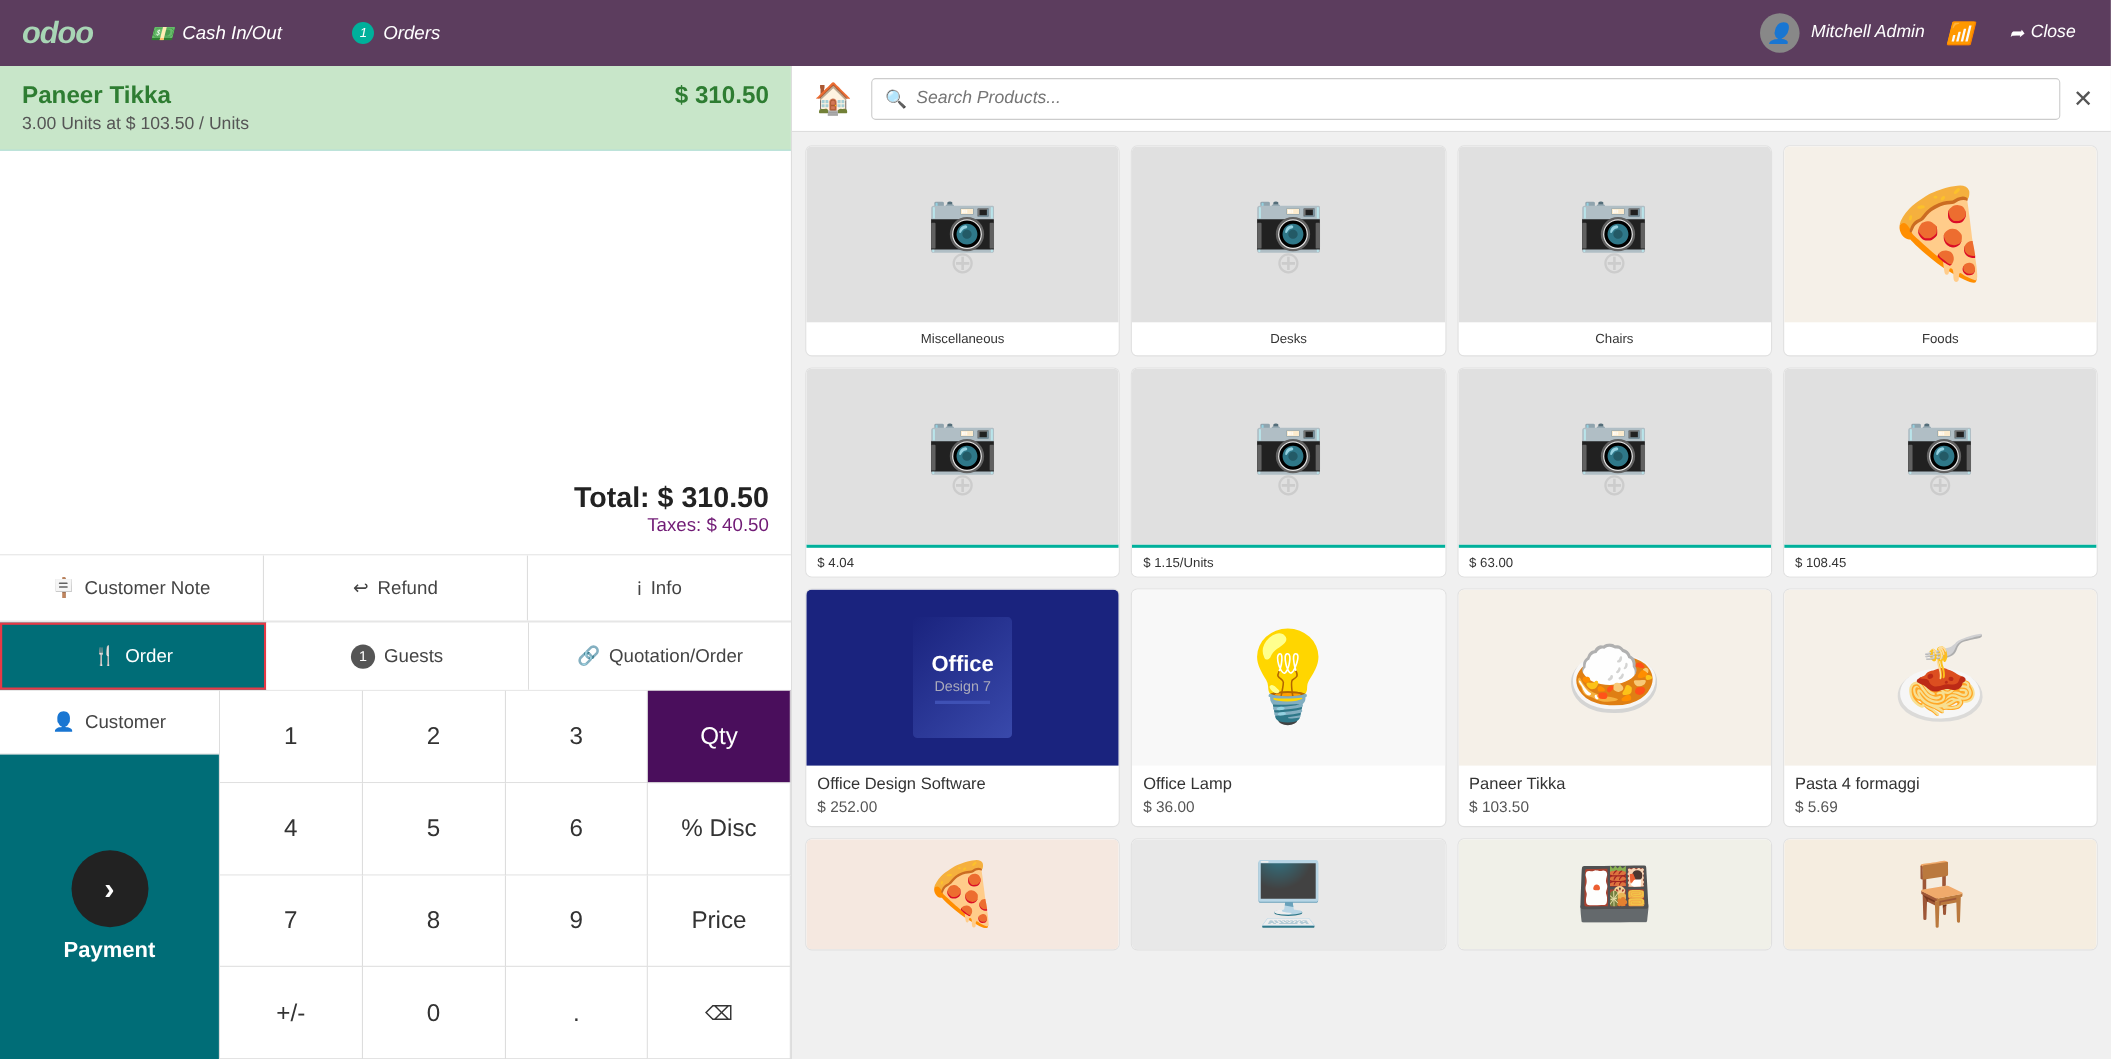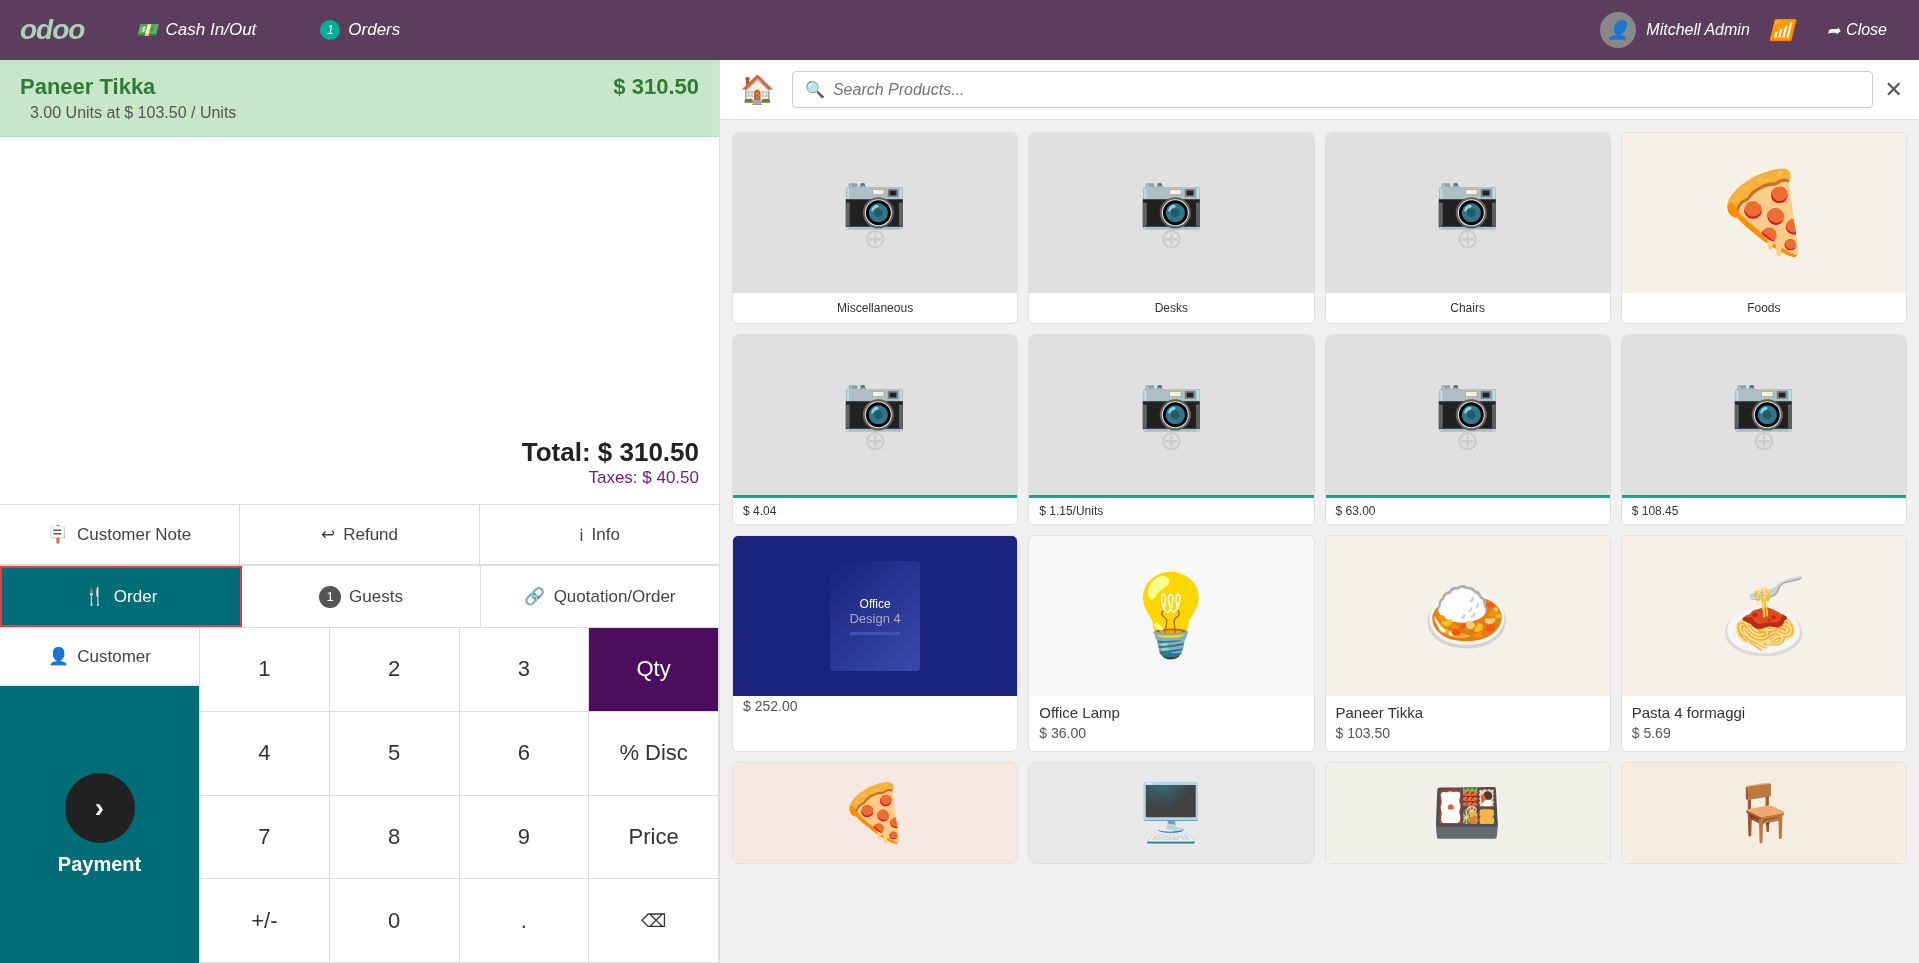--- a/index.html
+++ b/index.html
@@ -111,21 +111,20 @@
       align-items: center;
       font-size: 22px;
       font-weight: 600;
       color: #2e7d32;
     }
     .order-item-price-green { color: #2e7d32; }
     .order-item-detail {
       font-size: 16px;
       color: #555;
       margin-top: 4px;
-      margin-left: 10px;
     }
 
     
     .order-totals {
       padding: 16px 20px;
       text-align: right;
       flex: 1;
       display: flex;
       flex-direction: column;
       justify-content: flex-end;
@@ -587,25 +586,26 @@
             <span style="font-size:52px; color:#bbb;">📷</span>
             <span style="font-size:28px; color:#ccc; margin-top:-10px;">⊕</span>
           </div>
         </div>
         <div class="price-bar-green">$ 108.45</div>
       </div>
 
       <div class="product-card">
         <div class="product-img" style="background:#1a237e;">
           <div class="product-box-blue">
-            <div style="font-size:12px;font-weight:normal;color:white;">Office</div>
-            <div style="font-size:13px;color:#aab;">Design 4</div>
+            <div style="font-size:20px;font-weight:bold;color:white;">Office</div>
+            <div style="font-size:13px;color:#aab;">Design 7</div>
             <div style="width:50px;height:3px;background:#3f51b5;margin-top:6px;"></div>
           </div>
         </div>
+        <div class="product-name">Office Design Software</div>
         <div class="product-price">$ 252.00</div>
       </div>
 
       <div class="product-card">
         <div class="product-img" style="background:#f8f8f8;">
           <span style="font-size:80px;">💡</span>
         </div>
         <div class="product-name">Office Lamp</div>
         <div class="product-price">$ 36.00</div>
       </div>

